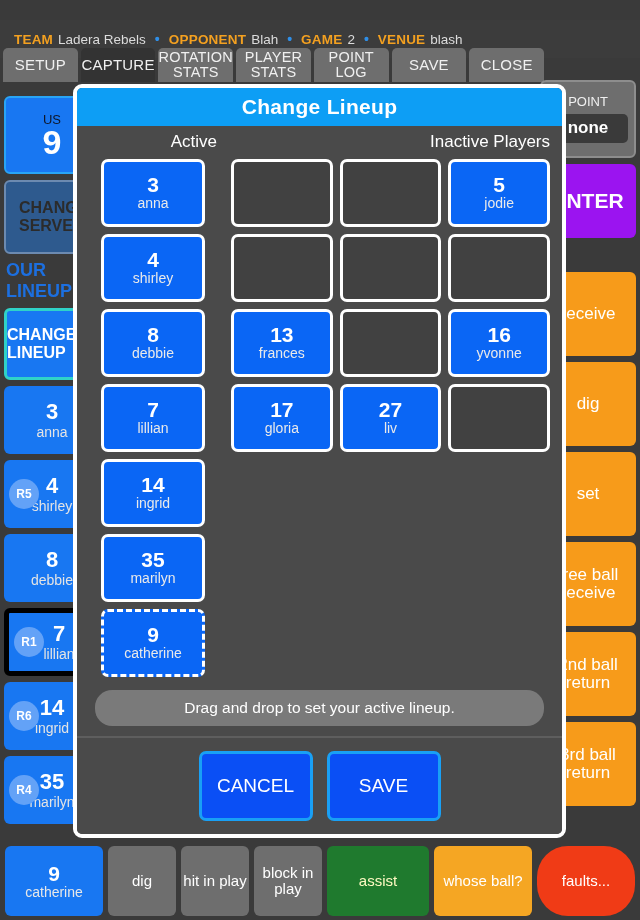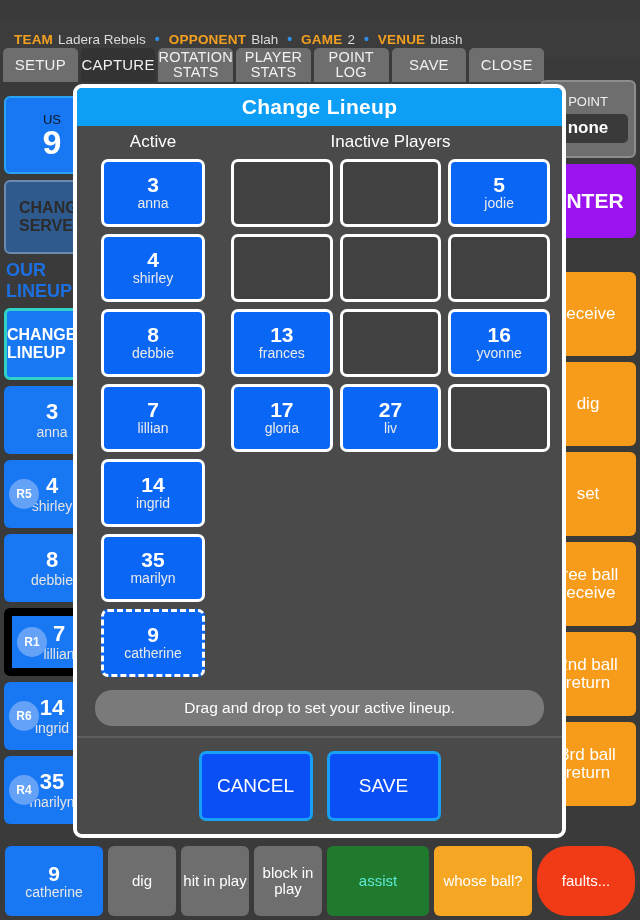--- a/index.html
+++ b/index.html
@@ -86,21 +86,21 @@
   .change-lineup {
     height: 72px;
     background: #1877f2;
     border: 3px solid #2fd2c8;
     font-size: 16px; font-weight: bold; line-height: 1.1;
   }
   .player-cell {
     height: 68px;
     background: #1877f2;
   }
-  .player-cell.current { border: 8px solid #000000; padding-left: 14px; }
+  .player-cell.current { border: 5px solid #000000; padding-left: 14px; }
   .player-cell .pnum { font-size: 22px; font-weight: bold; line-height: 1; }
   .player-cell .pname { font-size: 14px; color: #e4e4e4; margin-top: 1px; }
   .rot-badge {
     position: absolute; left: 5px; top: 50%;
     transform: translateY(-50%);
     width: 30px; height: 30px; border-radius: 50%;
     background: #63a2f7; color: #ffffff;
     font-size: 12px; font-weight: bold;
     display: flex; align-items: center; justify-content: center;
   }
@@ -154,21 +154,21 @@
     color: #fff;
     display: flex; flex-direction: column;
     align-items: center; justify-content: center;
     text-align: center; line-height: 1.1;
     font-size: 15px;
   }
   .b-player { flex: 0 0 98px; background: #1877f2; }
   .b-player .pnum { font-size: 21px; font-weight: bold; }
   .b-player .pname { font-size: 14px; color: #e8e8e8; }
   .b-gray { flex: 0 0 68px; background: #6e6e6e; }
-  .b-green { flex: 1 1 0; background: #1f7a2e; color: #5eead4; }
+  .b-green { flex: 1 1 0; background: #1f7a2e; color: #fef9c3; }
   .b-amber { flex: 0 0 98px; background: #f5a623; }
   .b-red { flex: 0 0 98px; background: #f03b16; border-radius: 31px; }
 
   
   .modal-backdrop {
     position: absolute; left: 0; top: 0;
     width: 640px; height: 920px;
     pointer-events: none;
   }
   .modal {
@@ -192,21 +192,21 @@
   .modal-body {
     flex: 1 1 auto;
     background: #4a4a4a;
     display: flex;
     padding: 6px 12px 0 12px;
   }
   .col-active { width: 128px; flex: 0 0 128px; }
   .col-inactive { flex: 1 1 auto; padding-left: 14px; }
   .col-heading {
     color: #ffffff; font-size: 17px;
-    text-align: center; margin-bottom: 5px; height: 22px;
+    text-align: right; margin-bottom: 5px; height: 22px;
   }
 
   .slot {
     border-radius: 7px;
     border: 3px solid #ffffff;
     display: flex; flex-direction: column;
     align-items: center; justify-content: center;
     color: #ffffff;
     line-height: 1.05;
   }

